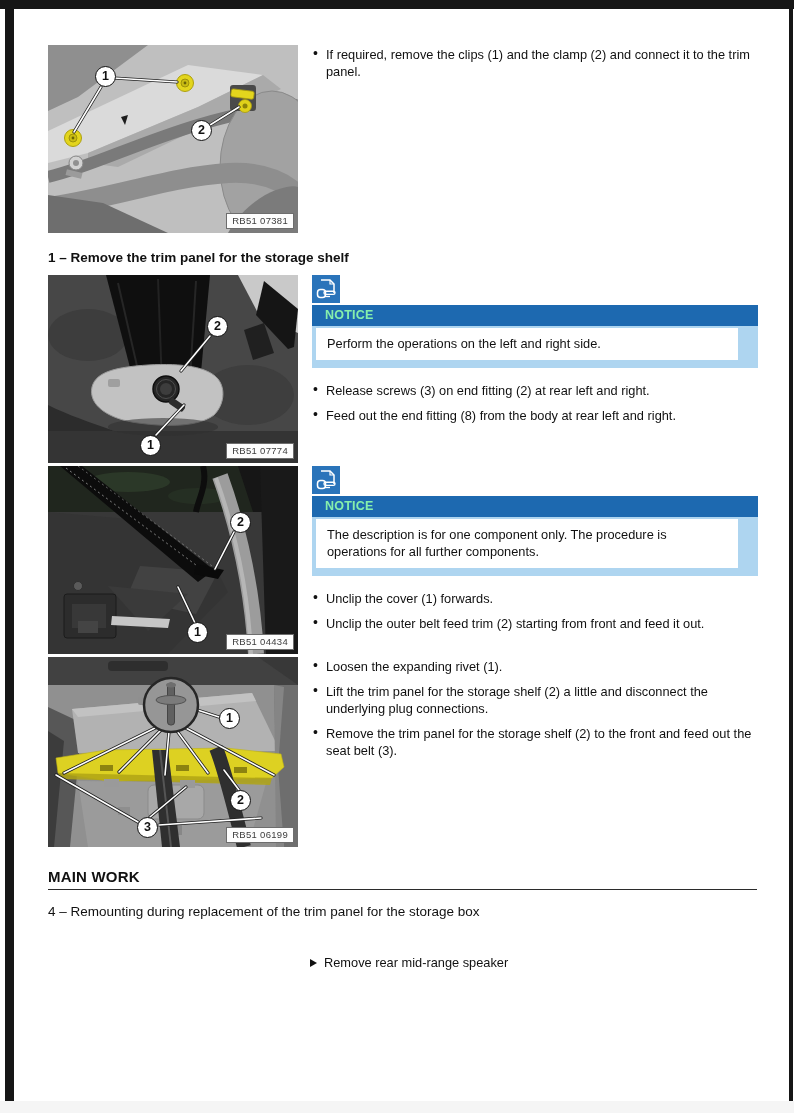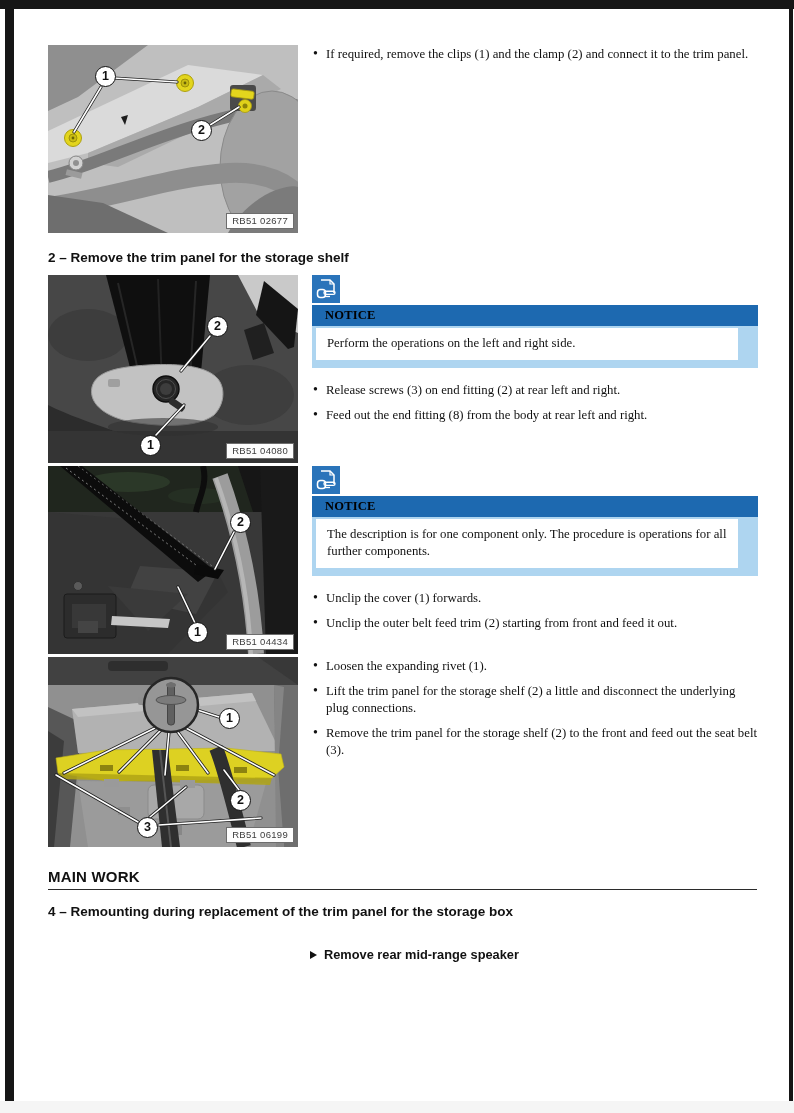--- a/index.html
+++ b/index.html
@@ -16,21 +16,21 @@
   .footer-strip { position:absolute; left:0; top:1101px; width:794px; height:12px; background:#f5f5f5; }
 
   .page { position:absolute; left:14px; top:9px; width:775px; height:1092px; background:#fff; }
 
   .row { display:flex; gap:14px; margin-left:34px; width:712px; align-items:flex-start; }
   .row-intro { margin-top:36px; }
   .row-1 { margin-top:8px; }
   .row-2 { margin-top:3px; }
   .row-3 { margin-top:3px; }
   .fig-col { flex:0 0 250px; }
-  .right-col { flex:1; max-width:446px;font-family:Liberation Serif, serif; }
+  .right-col { flex:1; max-width:446px; }
 
   .figure { position:relative; width:250px; height:188px; background:#8a8a8a; overflow:hidden; }
   .figure.tall { height:190px; }
   .figure svg { position:absolute; left:0; top:0; }
 
   .callout {
     position:absolute; width:21px; height:21px; border-radius:50%;
     background:#fff; border:1.6px solid #111;
     display:flex; align-items:center; justify-content:center;
     font-size:12.5px; font-weight:bold; color:#111; line-height:1;
@@ -40,39 +40,39 @@
     border:1px solid #6d6d6d; color:#3c3c3c; font-size:9.5px;
     padding:1px 5px 2px 5px; line-height:11px; letter-spacing:.3px;
   }
 
   
   .lc { stroke:#1f1f1f; stroke-width:3.2; stroke-linecap:round; }
   .lw { stroke:#ffffff; stroke-width:1.6; stroke-linecap:round; }
 
   
   .notice-icon { width:28px; height:28px; background:#2a74ba; margin-bottom:2px; }
-  .notice-bar  { background:#1d69b0; color:#000000; font-weight:bold; font-size:12.5px;
+  .notice-bar  { background:#1d69b0; color:#86efac; font-weight:bold; font-size:12.5px;
                  line-height:14px; padding:3px 6px 4px 13px; letter-spacing:.2px; }
   .notice-body { background:#aed5f0; padding:2px 20px 8px 4px; }
   .notice-inner{ background:#fff; padding:7px 10px 8px 11px; font-size:12.8px; line-height:17px; }
 
   ul.bullets { list-style:none; margin:14px 0 0 0; padding:0; }
   ul.bullets.flush { margin-top:1px; }
   ul.bullets li { position:relative; padding-left:14px; margin-bottom:8px;
                   font-size:12.8px; line-height:17px; }
   ul.bullets li::before { content:"\2022"; position:absolute; left:1px; top:-1px; font-size:14px; }
 
   .h-step { font-size:13.5px; font-weight:bold; margin:16px 0 0 34px; line-height:18px; }
   .mainwork-wrap { margin:22px 34px 0 34px; width:709px; }
   .mainwork-title { font-size:15px; font-weight:bold; letter-spacing:.2px; line-height:15px; }
   .mainwork-rule { margin-top:5px; height:0; border-top:1.6px solid #2b2b2b; }
-  .h-step4 { font-size:13.5px; font-weight:bold; margin:13px 0 0 34px; line-height:18px; }
-
-  .reference-line { margin:26px 0 0 296px; display:flex; align-items:center;
-                    font-size:12.8px; font-weight:bold;text-align:right; }
+  .h-step4 { font-size:13.5px; font-weight:normal; margin:13px 0 0 34px; line-height:18px; }
+
+  .reference-line { margin:34px 0 0 296px; display:flex; align-items:center;
+                    font-size:12.8px; font-weight:normal;text-align:right; }
   .tri-right { width:0; height:0; border-left:7px solid #111;
                border-top:4.5px solid transparent; border-bottom:4.5px solid transparent;
                margin-right:7px; }
 </style>
 </head>
 <body>
 
 <div class="frame-top"></div>
 <div class="frame-left"></div>
 <div class="frame-right"></div>
@@ -115,31 +115,31 @@
             <line class="lc" x1="66" y1="33" x2="129" y2="37"></line>
               <line class="lw" x1="66" y1="33" x2="129" y2="37"></line>
             <line class="lc" x1="53" y1="42" x2="26" y2="87"></line>
               <line class="lw" x1="53" y1="42" x2="26" y2="87"></line>
             <line class="lc" x1="162" y1="80" x2="191" y2="62"></line>
               <line class="lw" x1="162" y1="80" x2="191" y2="62"></line>
           </g>
         </svg>
         <div class="callout" style="left:47px;top:21px;">1</div>
         <div class="callout" style="left:143px;top:75px;">2</div>
-        <div class="fig-label">RB51 02677</div>
+        <div class="fig-label">RB51 07381</div>
       </div>
     </div>
     <div class="right-col">
       <ul class="bullets flush">
         <li><span>If required, remove the clips (1) and the clamp (2) and connect it to the trim panel.</span></li>
       </ul>
     </div>
   </div>
 
-  <div class="h-step">2 – Remove the trim panel for the storage shelf</div>
+  <div class="h-step">1 – Remove the trim panel for the storage shelf</div>
 
   <div class="row row-1">
     <div class="fig-col">
       <div class="figure">
         <svg width="250" height="188" viewBox="0 0 250 188">
           <rect x="0" y="0" width="250" height="188" fill="#474747"></rect>
           <ellipse cx="40" cy="60" rx="40" ry="26" fill="#3d3d3d"></ellipse>
           <ellipse cx="200" cy="120" rx="46" ry="30" fill="#3e3e3e"></ellipse>
           <path d="M0,130 C40,150 90,160 140,188 L0,188 Z" fill="#2c2c2c"></path>
           <rect x="0" y="156" width="250" height="32" fill="#343434"></rect>
@@ -164,21 +164,21 @@
           </g>
           <g>
             <line class="lc" x1="162" y1="61" x2="133" y2="96"></line>
               <line class="lw" x1="162" y1="61" x2="133" y2="96"></line>
             <line class="lc" x1="108" y1="160" x2="136" y2="130"></line>
               <line class="lw" x1="108" y1="160" x2="136" y2="130"></line>
           </g>
         </svg>
         <div class="callout" style="left:159px;top:41px;">2</div>
         <div class="callout" style="left:92px;top:160px;">1</div>
-        <div class="fig-label">RB51 04080</div>
+        <div class="fig-label">RB51 07774</div>
       </div>
     </div>
     <div class="right-col">
       <div class="notice">
         <div class="notice-icon">
           <svg width="28" height="28" viewBox="0 0 28 28">
             <path d="M9,5 h9 l4,4 v9" fill="none" stroke="#fff" stroke-width="1.5"></path>
             <path d="M18,5 v4 h4" fill="none" stroke="#fff" stroke-width="1.2"></path>
             <rect x="5.5" y="14.5" width="8" height="8" rx="3" fill="none" stroke="#fff" stroke-width="1.5"></rect>
             <rect x="12" y="16.2" width="11" height="3.2" rx="1.6" fill="none" stroke="#fff" stroke-width="1.4"></rect>

